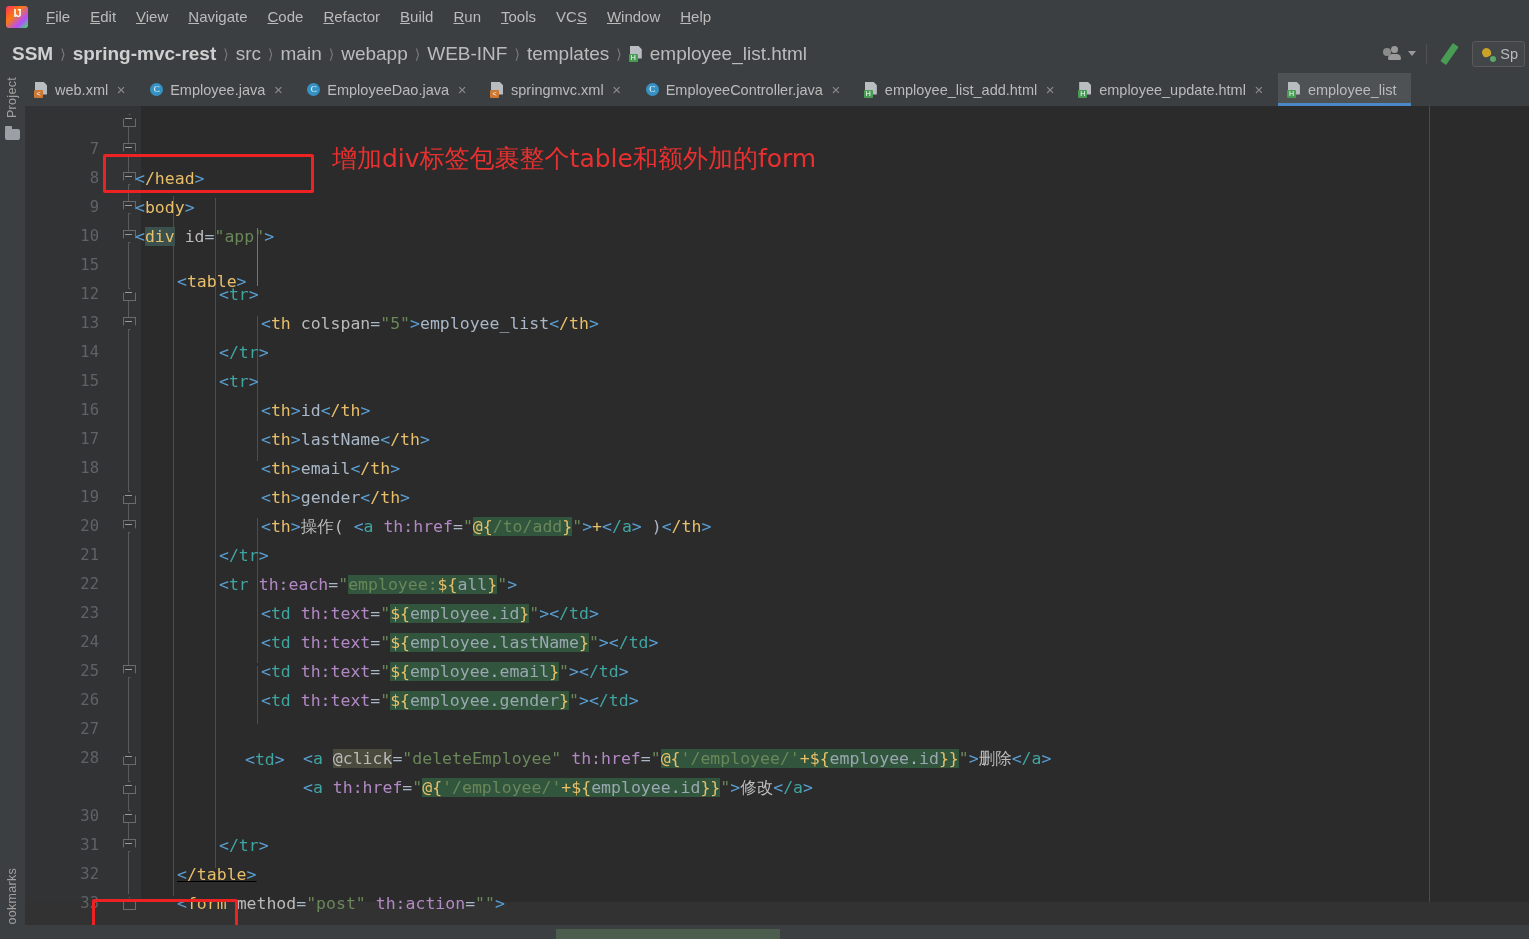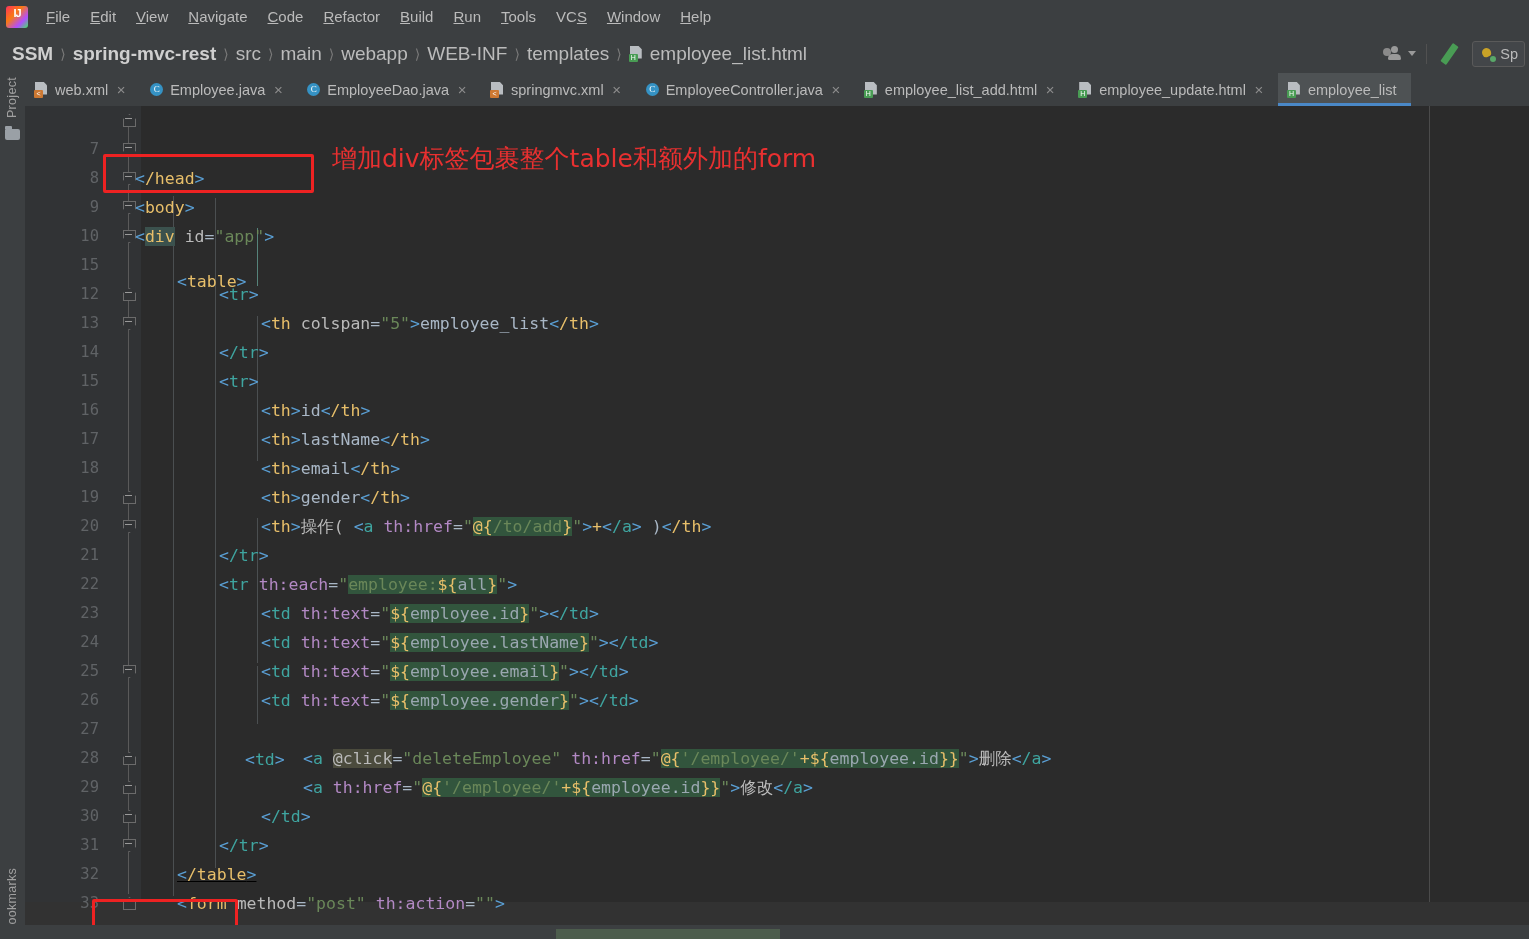--- a/index.html
+++ b/index.html
@@ -548,24 +548,20 @@
       <div class="row" style="top:580px;">
         <span class="lnum">27</span>
         <span class="ctext" style="left:278px;"><span class="br">&lt;</span><span class="tag2">a</span> <span class="hlid attr">@click</span><span class="white">=</span><span class="str">"deleteEmployee"</span> <span class="attr-th">th:href</span><span class="white">=</span><span class="str">"</span><span class="hl"><span class="expr">@{</span><span class="sq">'/employee/'</span><span class="plus">+</span><span class="expr">${</span><span class="var sq-underline">employee</span><span class="white">.</span><span class="var sq-underline">id</span><span class="expr">}}</span></span><span class="str">"</span><span class="br">&gt;</span><span class="cn">删除</span><span class="br">&lt;</span><span class="tag2">/a</span><span class="br">&gt;</span></span>
       </div>
 
       <div class="row" style="top:609px;">
         <span class="lnum">28</span>
         <span class="ctext" style="left:278px;"><span class="br">&lt;</span><span class="tag2">a</span> <span class="attr-th">th:href</span><span class="white">=</span><span class="str">"</span><span class="hl"><span class="expr">@{</span><span class="sq">'/employee/'</span><span class="plus">+</span><span class="expr">${</span><span class="var sq-underline">employee</span><span class="white">.</span><span class="var sq-underline">id</span><span class="expr">}}</span></span><span class="str">"</span><span class="br">&gt;</span><span class="cn">修改</span><span class="br">&lt;</span><span class="tag2">/a</span><span class="br">&gt;</span></span>
       </div>
 
-      <div class="row" style="top:638px;">
-        <span class="lnum">29</span>
-        <span class="ctext" style="left:236px;"><span class="br">&lt;</span><span class="tag2">/td</span><span class="br">&gt;</span></span>
-      </div>
       <div class="fold close" style="top:646px;">
           <span class="box"></span>
           <span class="minus"></span>
         </div>
 
       <div class="row" style="top:667px;">
         <span class="lnum">30</span>
         <span class="ctext" style="left:194px;"><span class="br">&lt;</span><span class="tag2">/tr</span><span class="br">&gt;</span></span>
       </div>
       <div class="fold close" style="top:675px;">

